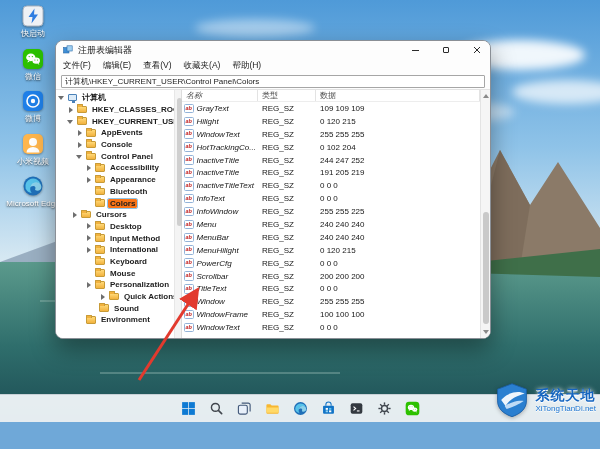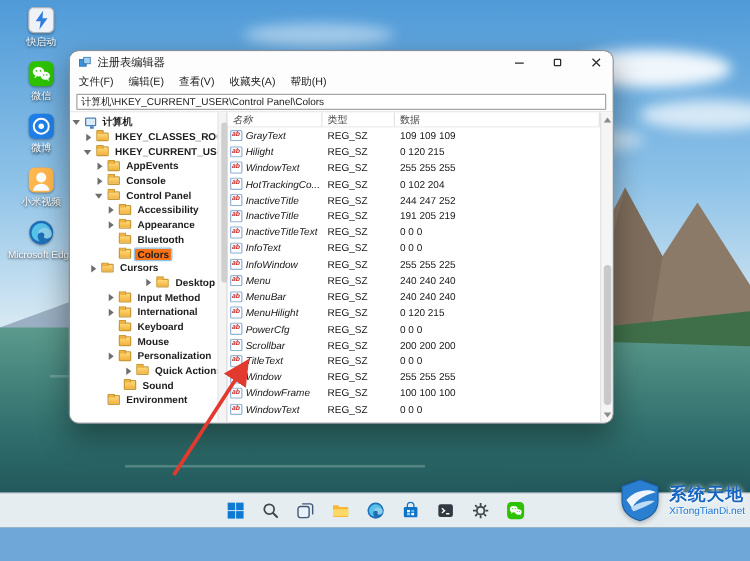--- a/index.html
+++ b/index.html
@@ -270,21 +270,21 @@
           <div class="titem sel" style="padding-left: 29px;">
             <span class="chev"></span>
             <span class="ticon fold"></span>
             <span class="tlabel">Colors</span>
           </div>
           <div class="titem" style="padding-left: 15px;">
             <span class="chev c-right"></span>
             <span class="ticon fold"></span>
             <span class="tlabel">Cursors</span>
           </div>
-          <div class="titem" style=" justify-content: flex-end;">
+          <div class="titem" style="padding-left: 29px;">
             <span class="chev c-right"></span>
             <span class="ticon fold"></span>
             <span class="tlabel">Desktop</span>
           </div>
           <div class="titem" style="padding-left: 29px;">
             <span class="chev c-right"></span>
             <span class="ticon fold"></span>
             <span class="tlabel">Input Method</span>
           </div>
           <div class="titem" style="padding-left: 29px;">

